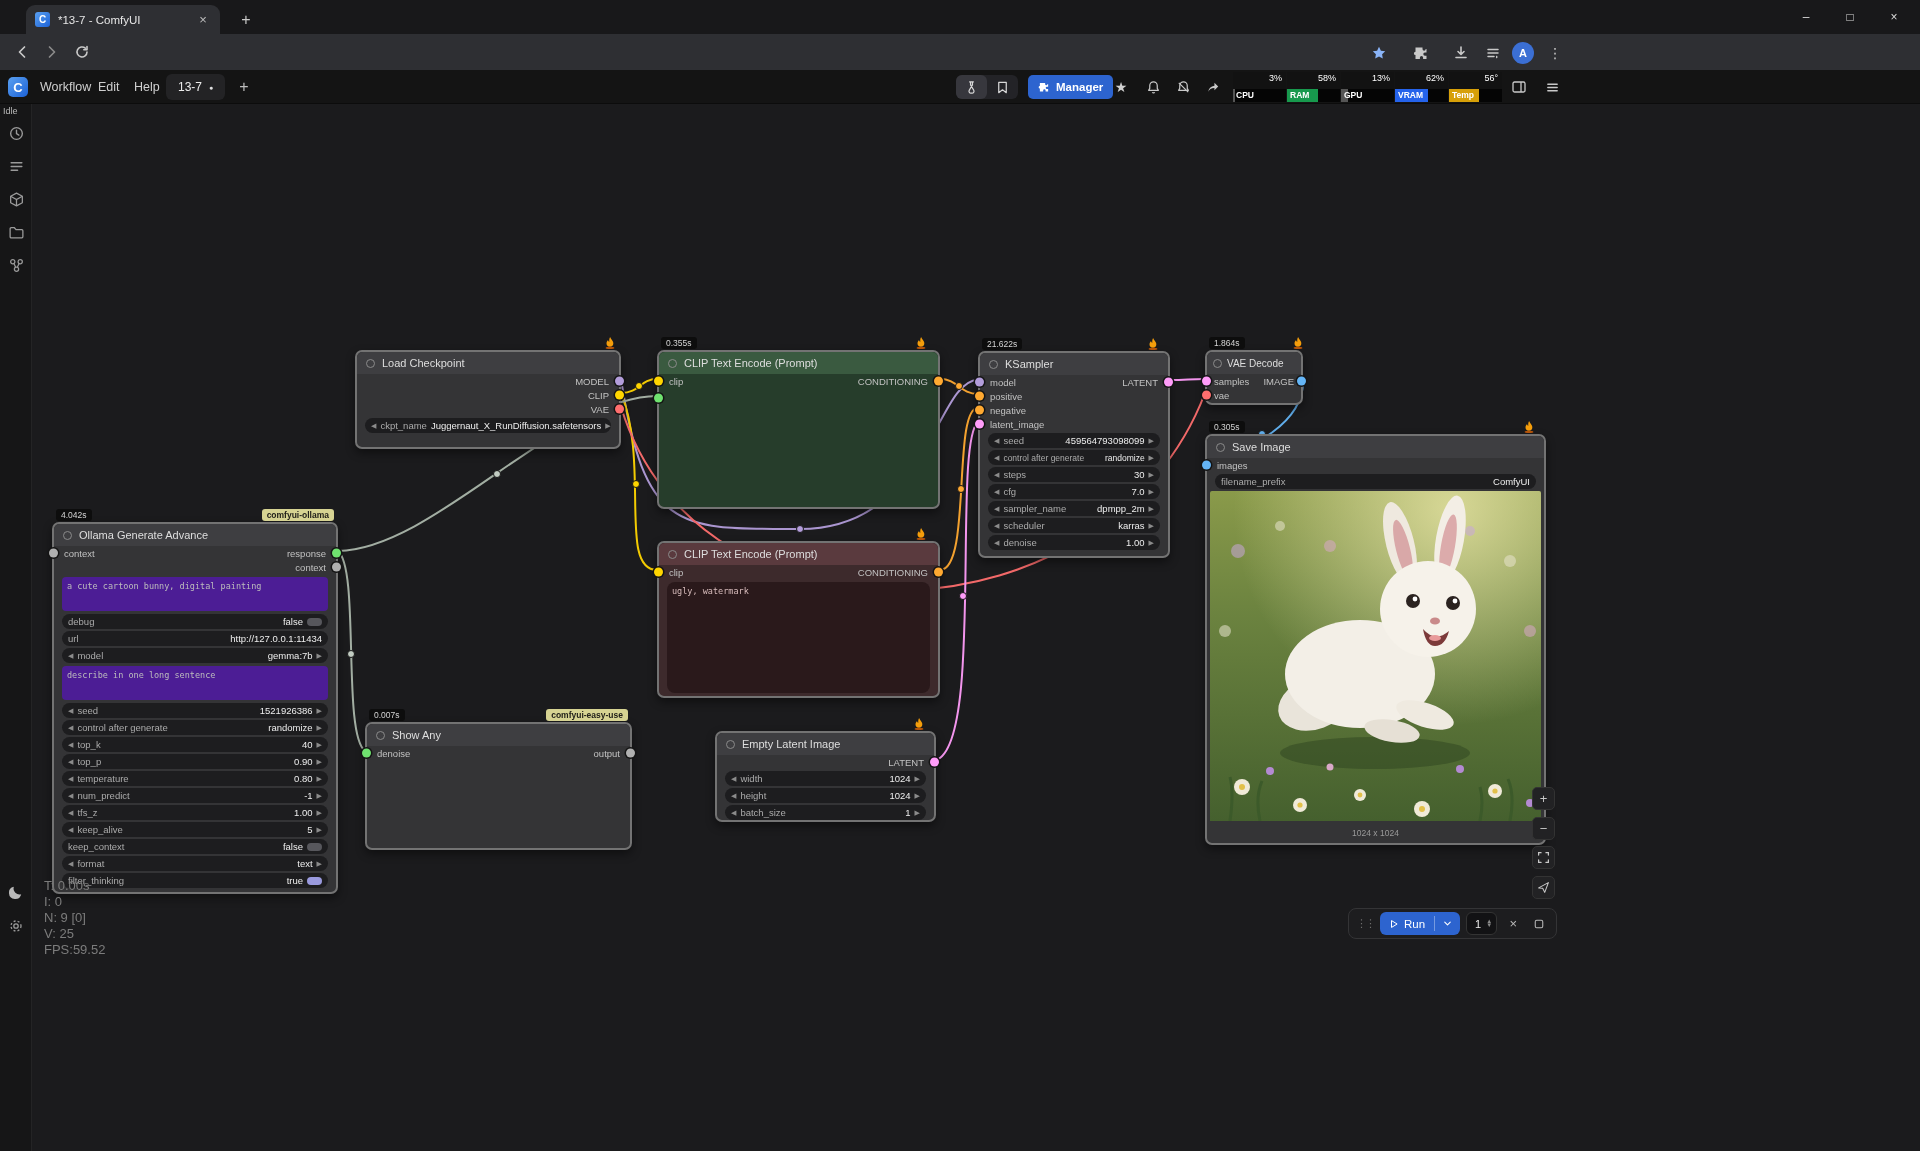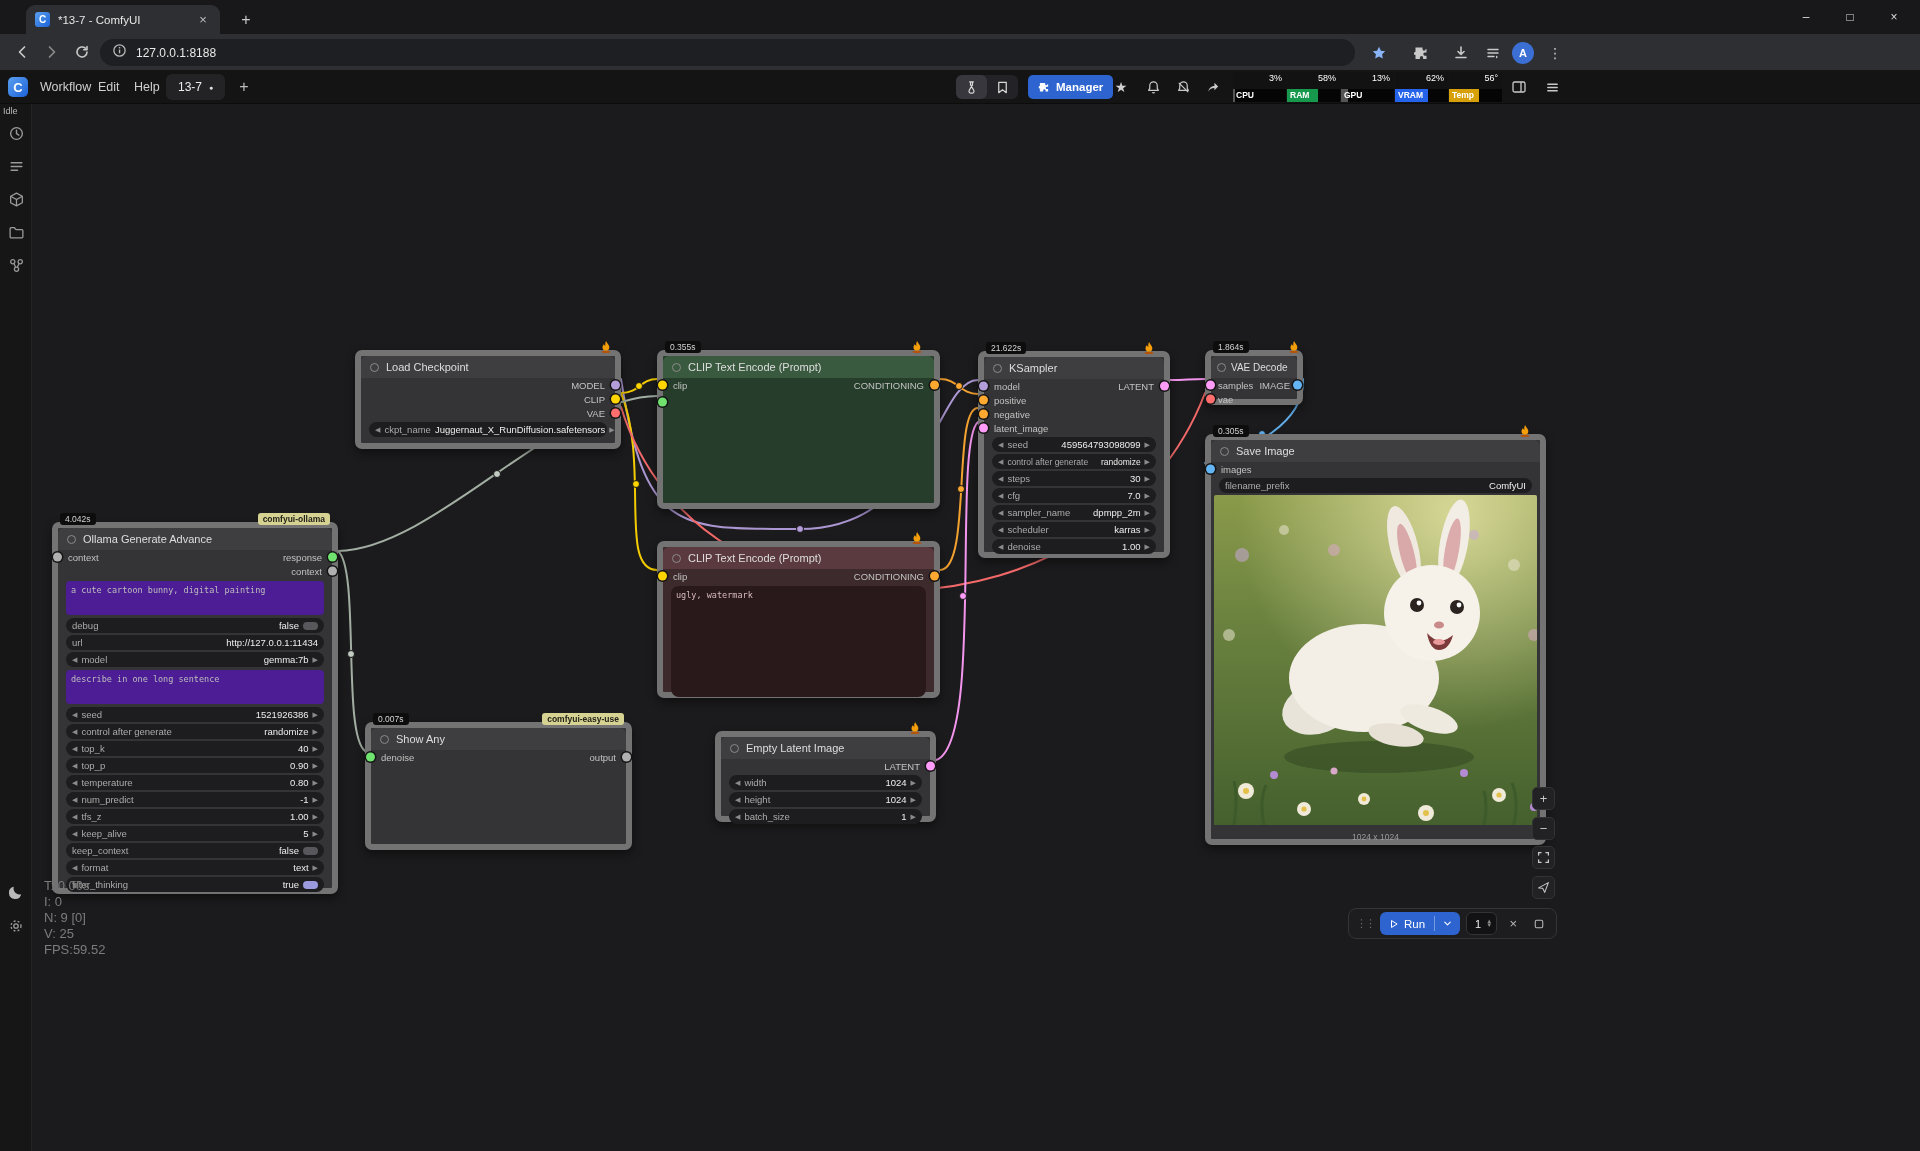--- a/index.html
+++ b/index.html
@@ -42,21 +42,21 @@
   .slbl { position:absolute; left:3px; top:1px; color:#fff; font-size:8.5px; font-weight:bold; z-index:2; }
 
   
   .lsb { position:absolute; left:0; top:104px; width:32px; height:1047px; background:#161617; border-right:1px solid #242425; z-index:15; }
   .lsbi { position:absolute; left:4px; width:24px; height:24px; display:flex; align-items:center; justify-content:center; border-radius:5px; }
   .idle { position:absolute; left:3px; top:106px; color:#b9b9b9; font-size:9px; z-index:16; }
 
   
   .canvas { position:absolute; left:0; top:104px; width:1920px; height:1047px; background:#1b1b1d; }
   #wires { position:absolute; left:0; top:0; z-index:1; }
-  .node { position:absolute; background:#343436; border:6px solid #737373; border-radius:7px; box-shadow:0 4px 10px rgba(0,0,0,.45); z-index:2; color:#c8c8c8; }
+  .node { position:absolute; background:#343436; border:2px solid #737373; border-radius:7px; box-shadow:0 4px 10px rgba(0,0,0,.45); z-index:2; color:#c8c8c8; }
   .nhead { height:22px; display:flex; align-items:center; gap:7px; padding:0 9px; background:#3e3e41; border-radius:6px 6px 0 0; }
   .cdot { width:9px; height:9px; border:1.5px solid #8a8a8a; border-radius:50%; flex:0 0 auto; }
   .ntitle { font-size:11px; color:#dedede; white-space:nowrap; }
   .prow { position:relative; height:14px; display:flex; align-items:center; padding:0 10px; }
   .plbl { font-size:9.5px; color:#c2c2c2; }
   .plbl.right { margin-left:auto; }
   .prow.outonly { justify-content:flex-end; }
   .pdot { position:absolute; width:9px; height:9px; border-radius:50%; top:50%; transform:translateY(-50%); box-shadow:0 0 0 1.5px #141414; }
   .pdot.in { left:-5px; } .pdot.out { right:-5px; }
   .widget { height:15px; margin:2px 8px; background:#1d1d1f; border-radius:8px; display:flex; align-items:center; gap:4px; padding:0 6px; font-size:9.5px; }
@@ -553,28 +553,20 @@
         <svg width="16" height="16" viewBox="0 0 16 16">
           <path d="M5.5 3l5 5-5 5" stroke="#8a8a8a" stroke-width="1.7" fill="none" stroke-linecap="round" stroke-linejoin="round"></path>
         </svg>
       </span>
     <span class="navi" style="left:70px">
         <svg width="16" height="16" viewBox="0 0 16 16">
           <path d="M13 8a5 5 0 1 1-1.7-3.8" stroke="#c9c9c9" stroke-width="1.6" fill="none" stroke-linecap="round"></path>
           <path d="M13 2.6v3.2h-3.2" fill="none" stroke="#c9c9c9" stroke-width="1.6" stroke-linecap="round" stroke-linejoin="round"></path>
         </svg>
       </span>
-    <div class="omnibox">
-      <span><svg width="15" height="15" viewBox="0 0 16 16">
-            <circle cx="8" cy="8" r="6" stroke="#b9b9b9" fill="none" stroke-width="1.4"></circle>
-            <rect x="7.3" y="7" width="1.5" height="4" fill="#b9b9b9"></rect>
-            <rect x="7.3" y="4.3" width="1.5" height="1.5" fill="#b9b9b9"></rect>
-          </svg></span>
-      <span class="url">127.0.0.1:8188</span>
-    </div>
     <span class="tbicon" style="left:1366px">
         <svg width="16" height="16" viewBox="0 0 16 16">
           <path d="M8 1.8l1.9 3.9 4.3.6-3.1 3 .7 4.3L8 11.6l-3.8 2 .7-4.3-3.1-3 4.3-.6z" fill="#8ab4f8"></path>
         </svg>
       </span>
     <span class="tbicon" style="left:1408px">
         <svg width="16" height="16" viewBox="0 0 16 16">
           <path fill="#c9c9c9" d="M6.5 2.5h3v1.6a1.6 1.6 0 0 0 3.2 0h.8v3.4h-1.6a1.6 1.6 0 0 0 0 3.2h1.6v3.4h-3.4v-1.6a1.6 1.6 0 0 0-3.2 0v1.6H2.5V10a1.6 1.6 0 0 1 0-3.2V2.5h4z"></path>
         </svg>
       </span>

